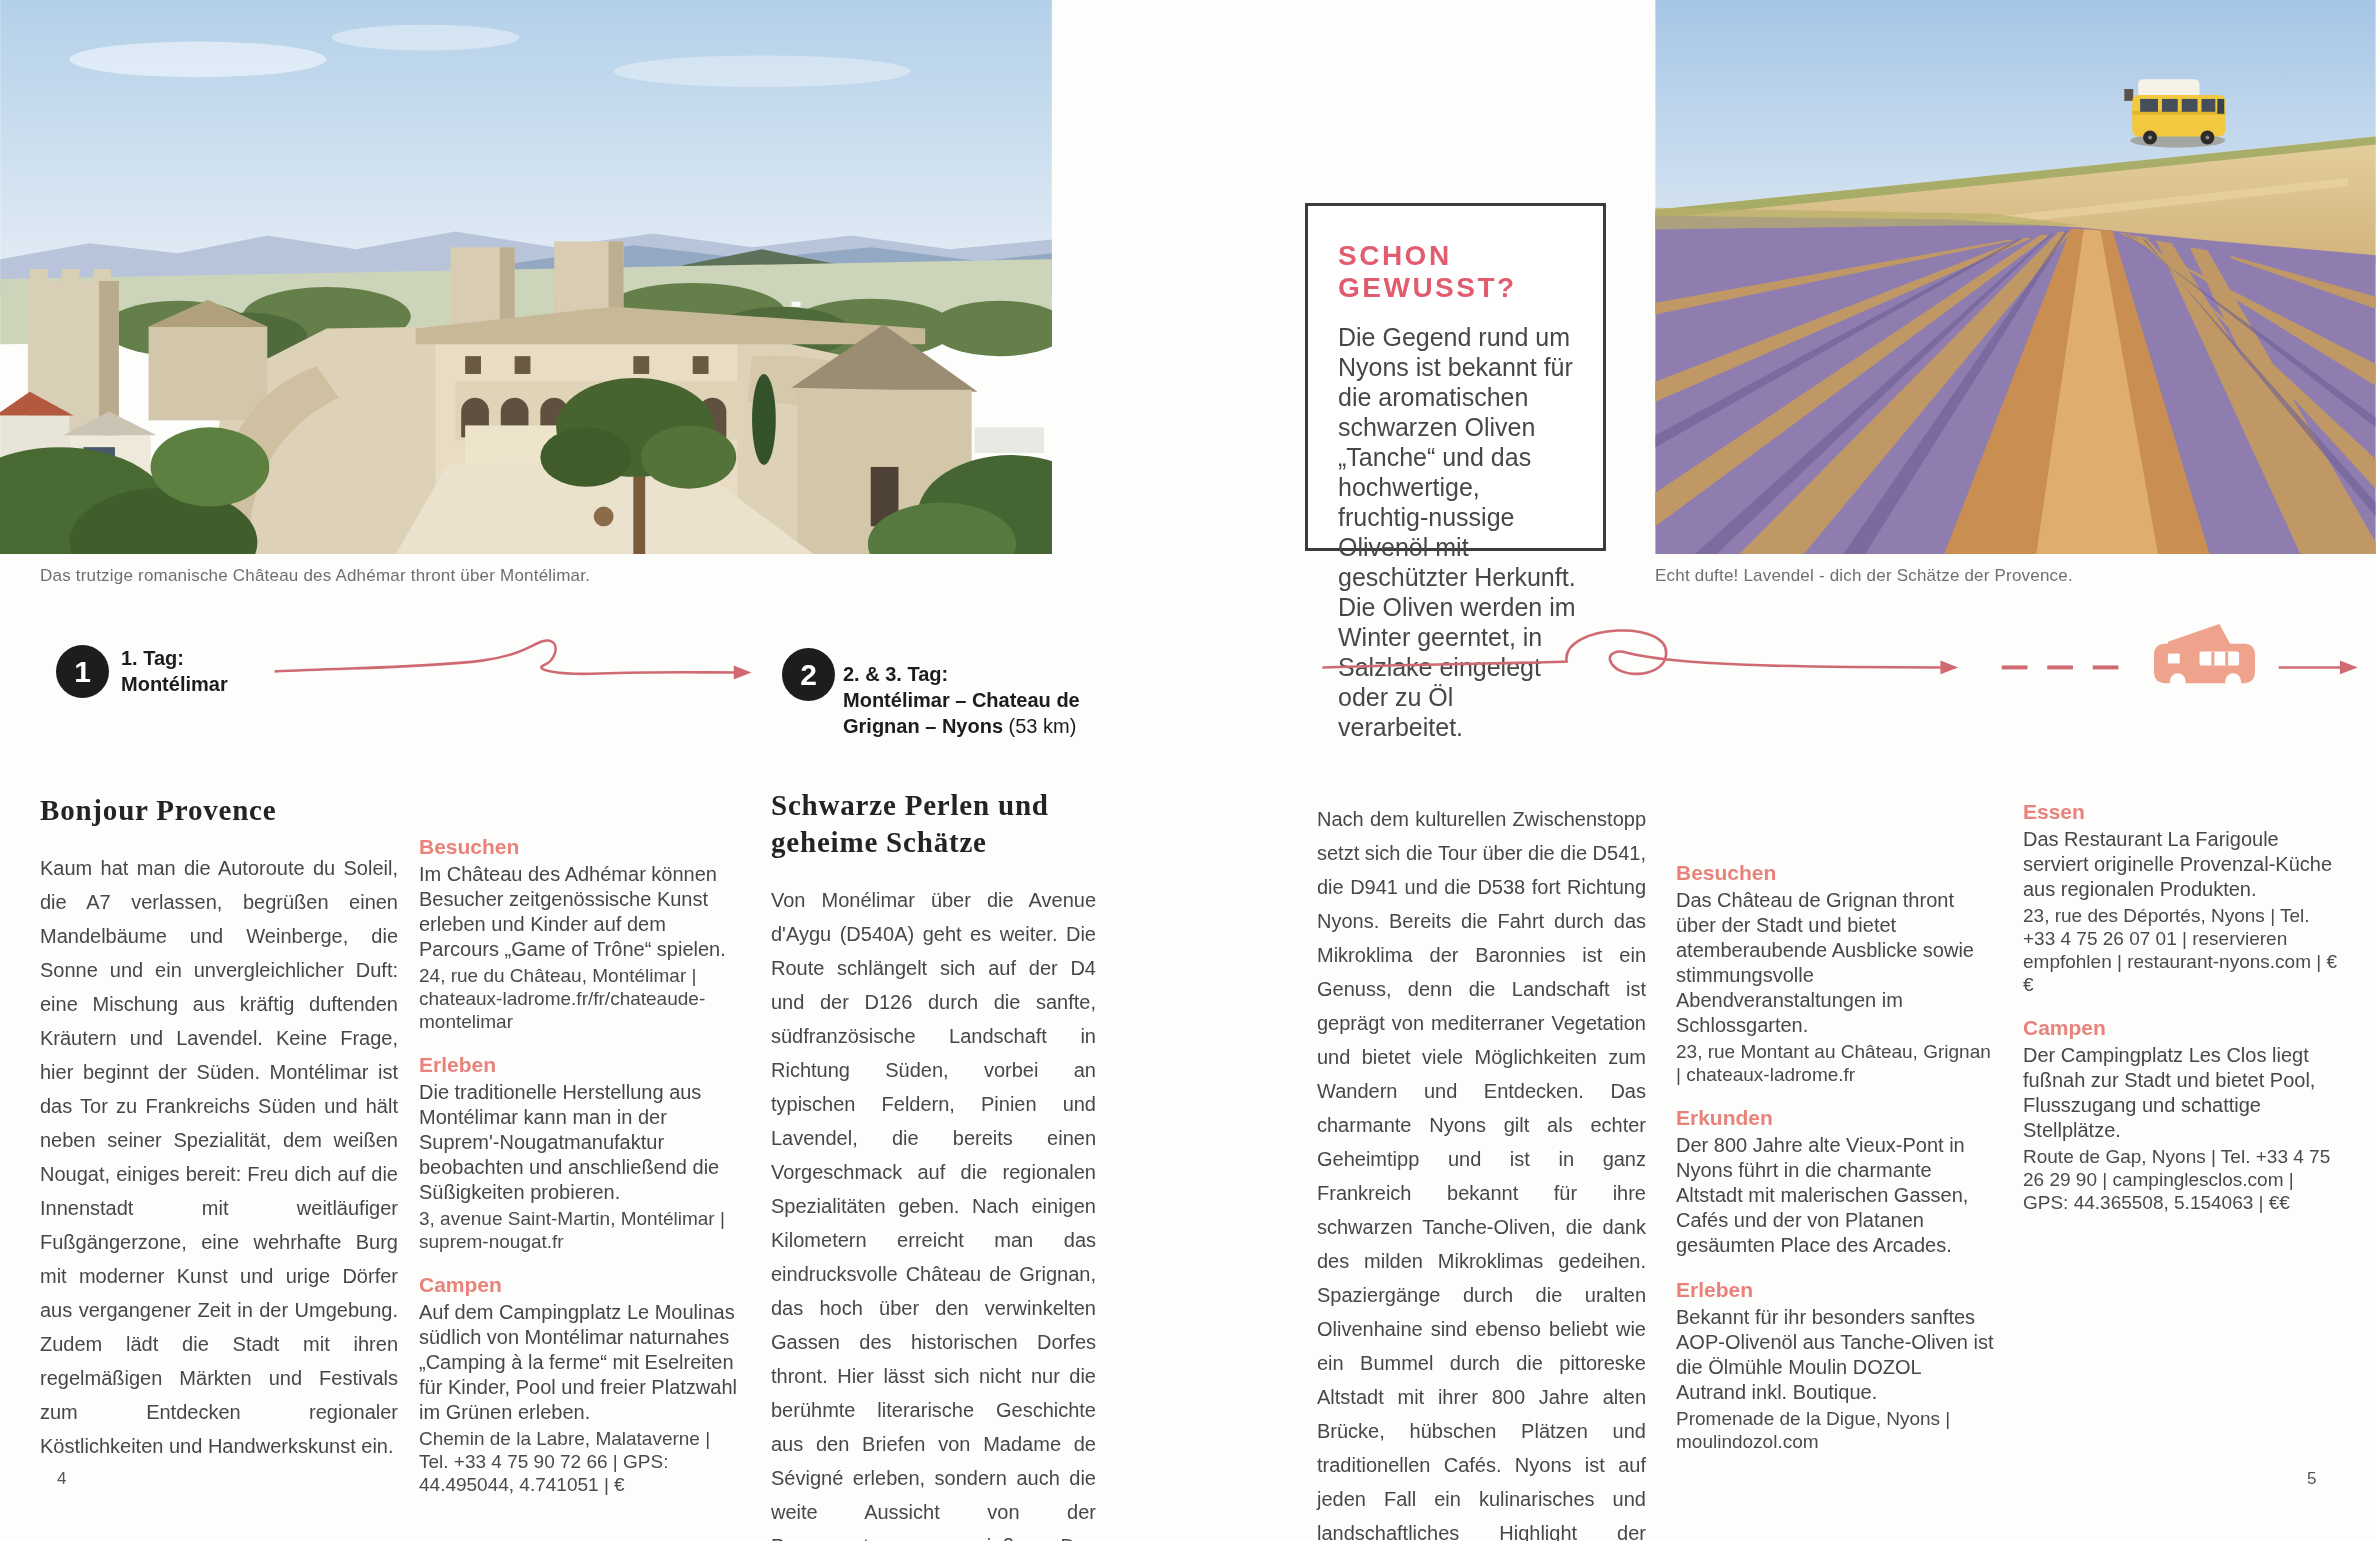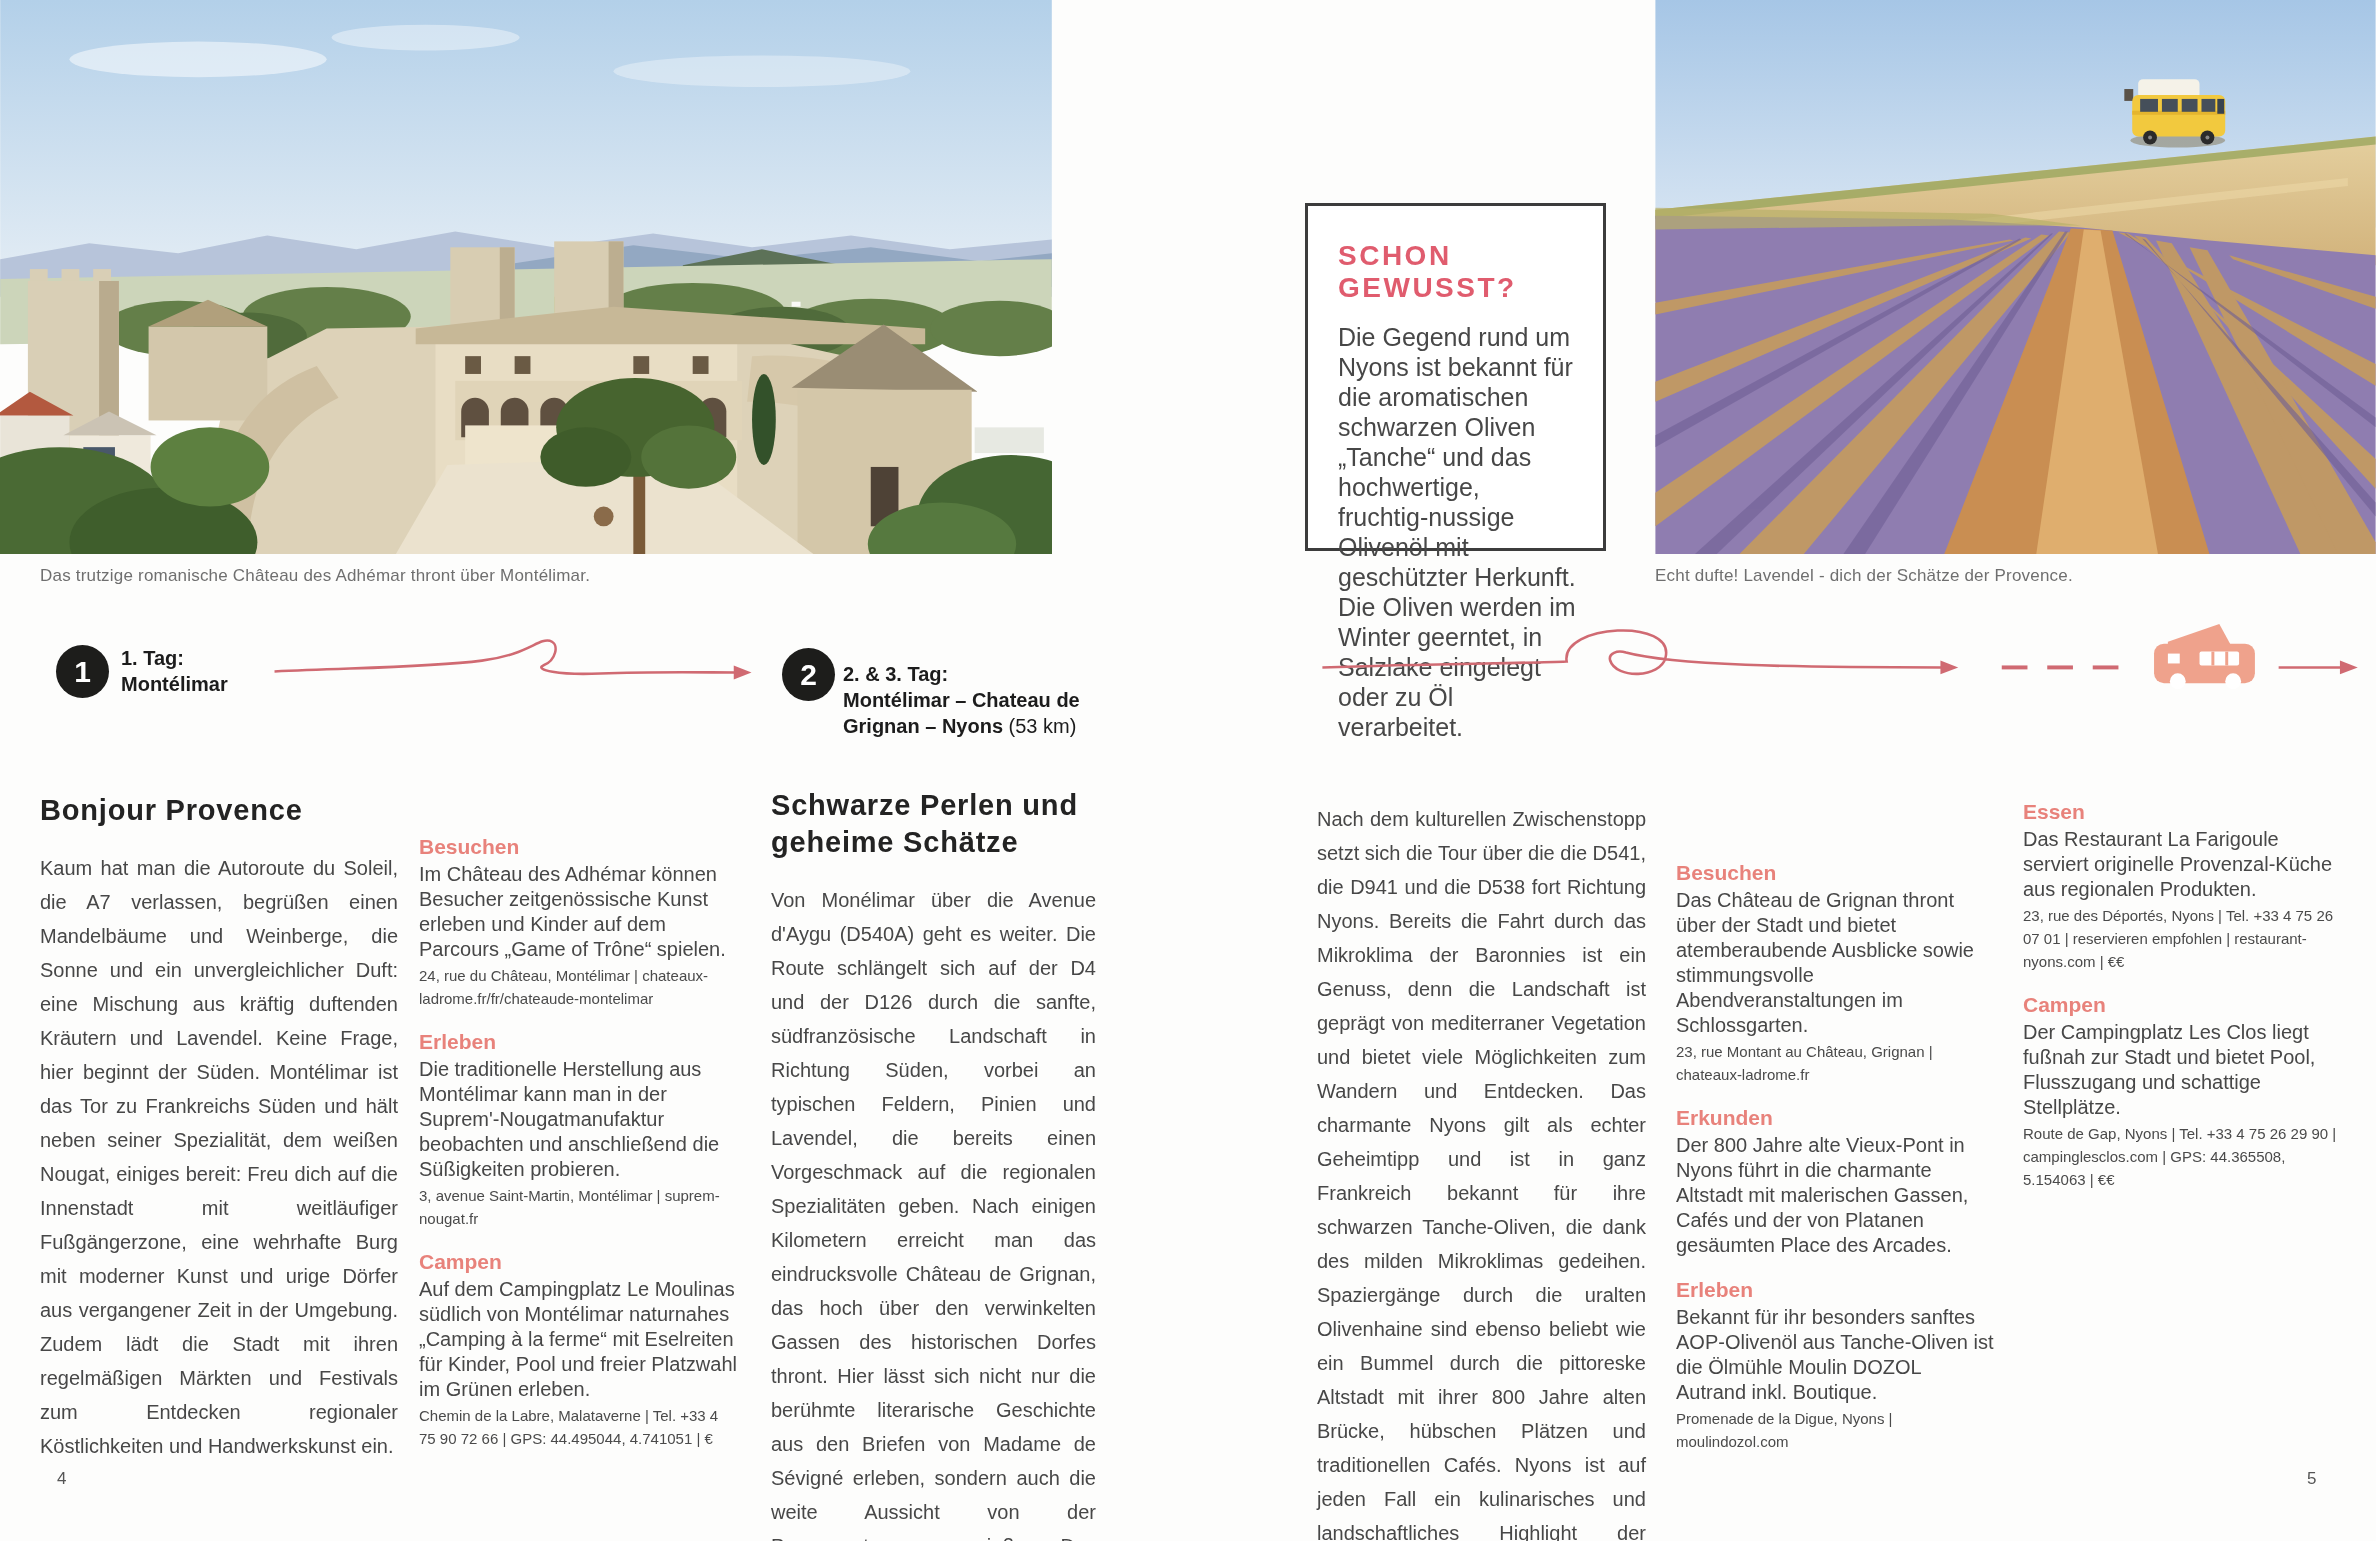--- a/index.html
+++ b/index.html
@@ -6,27 +6,27 @@
   #spread{position:relative;width:2376px;height:1541px;background:#fdfdfc;overflow:hidden;
           font-family:"Liberation Sans",sans-serif;color:#454545;}
   .abs{position:absolute;}
   .photo{display:block;}
   .caption{font-size:17px;color:#6f6f6f;letter-spacing:0.2px;}
   .daymarker{width:53px;height:53px;border-radius:50%;background:#1d1d1b;color:#fff;
              display:flex;align-items:center;justify-content:center;
              font-size:30px;font-weight:bold;}
   .daylabel{font-size:20px;line-height:26px;font-weight:bold;color:#1c1c1c;}
   .daylabel .light{font-weight:normal;}
-  .serifhead{font-family:Liberation Sans, sans-serif;font-weight:bold;font-size:29px;
+  .serifhead{font-family:Liberation Serif, serif;font-weight:bold;font-size:29px;
              line-height:37px;color:#232323;letter-spacing:0.8px;margin:0 0 22px 0;}
   .bodytext{font-size:20px;line-height:34px;text-align:justify;color:#474747;}
   .tip{margin-bottom:20px;}
   .tiphead{font-size:21px;font-weight:bold;color:#e8827b;margin-bottom:3px;}
   .tipbody{font-size:20px;line-height:25px;color:#474747;}
-  .tipaddr{font-size:15px;line-height:23px;color:#4a4a4a;margin-top:2px;}
+  .tipaddr{font-size:19px;line-height:23px;color:#4a4a4a;margin-top:2px;}
   .infobox{box-sizing:border-box;width:301px;height:348px;border:3px solid #3c3c3c;
            background:#fff;padding:34px 27px 0 30px;}
   .infotitle{font-size:28px;font-weight:bold;letter-spacing:2.5px;color:#e05c6e;margin-bottom:18px;}
   .infobody{font-size:25px;line-height:30px;color:#474747;}
   .pagenum{font-size:17px;color:#555;}
 </style>
 </head>
 <body>
 
 <div id="spread">

